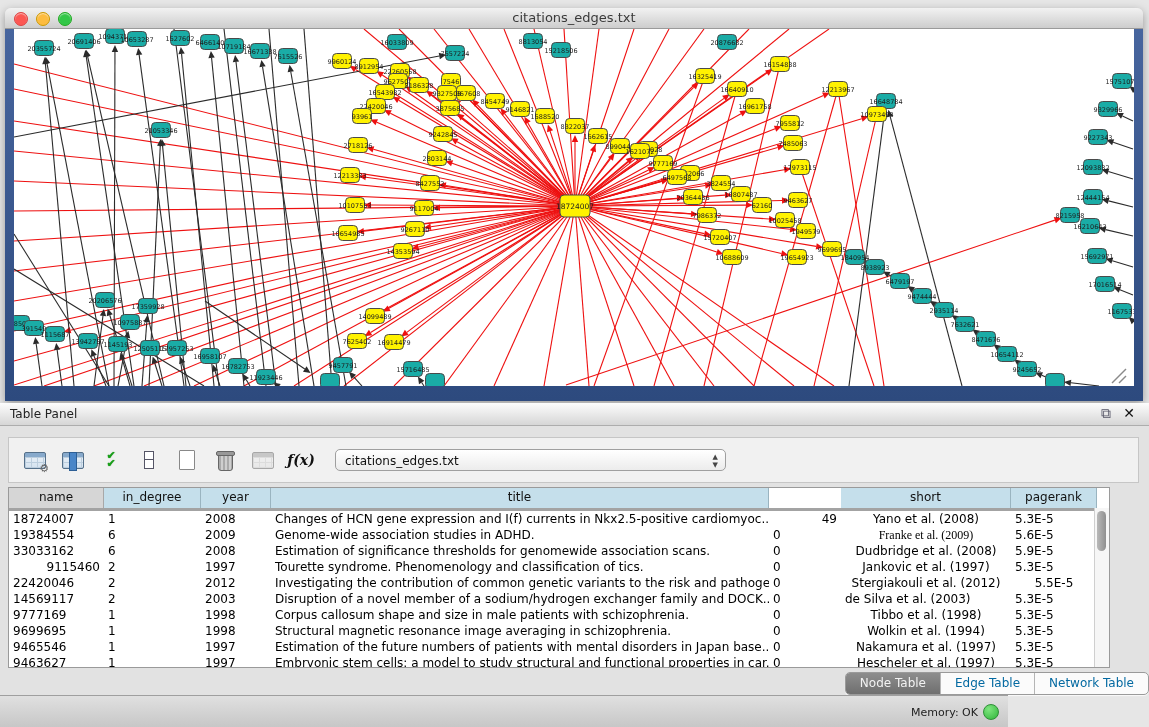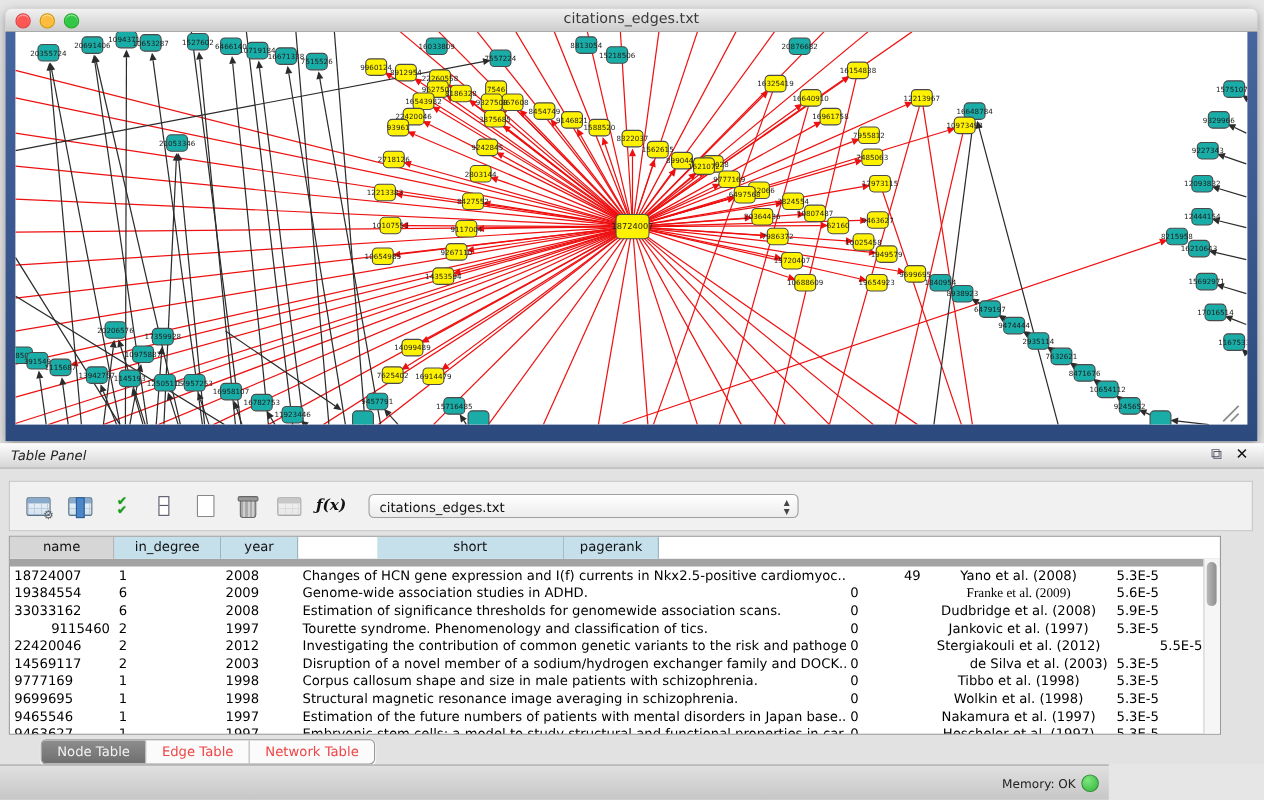--- a/index.html
+++ b/index.html
@@ -20,21 +20,21 @@
   .win-title{position:absolute;left:0;right:0;top:2px;text-align:center;
       font-size:13px;color:#3a3a3a;}
   .net-body{height:372px;background:linear-gradient(#47659e,#2d4a7e);
       padding:0 9px 15px 9px;box-sizing:border-box;}
   .net-canvas-wrap{width:1120px;height:357px;background:#fff;position:relative;}
   svg.netsvg{position:absolute;left:0;top:0;}
   
   .table-panel{position:absolute;left:0;top:403px;width:1149px;height:292px;background:#e2e2e2;}
   .tp-header{height:22px;background:linear-gradient(#fdfdfd,#d6d6d6);
       border-bottom:1px solid #adadad;position:relative;}
-  .tp-title{position:absolute;left:10px;top:4px;font-size:12px;color:#222;font-style:italic;}
+  .tp-title{position:absolute;left:10px;top:4px;font-size:12px;color:#222;}
   .tp-float{position:absolute;right:38px;top:2px;font-size:14px;color:#556;cursor:default;}
   .tp-close{position:absolute;right:14px;top:2px;font-size:14px;font-weight:bold;color:#111;}
   .toolbar{position:absolute;left:8px;top:34px;width:1131px;height:46px;
       background:#f1f1f1;border:1px solid #c6c6c6;box-sizing:border-box;
       display:flex;align-items:center;}
   .tb-icon{margin-left:14px;width:24px;height:22px;position:relative;display:flex;
       align-items:center;justify-content:center;}
   .ic-table{width:20px;height:15px;border:1px solid #55708a;border-radius:2px;
       background:
         linear-gradient(#88aacc 0 4px,rgba(0,0,0,0) 4px),
@@ -57,37 +57,37 @@
   .ic-fx{font-family:"DejaVu Serif","Liberation Serif",serif;font-style:italic;
       font-size:14px;color:#111;font-weight:bold;}
   .tb-select{margin-left:22px;width:391px;height:22px;border:1px solid #9f9f9f;border-radius:5px;
       background:linear-gradient(#ffffff,#ececec);position:relative;
       font-size:12px;color:#111;line-height:22px;padding-left:9px;box-sizing:border-box;}
   .tb-select .arrows{position:absolute;right:7px;top:3px;display:flex;flex-direction:column;
       font-size:7px;color:#444;line-height:8px;}
   
   .tablebox{position:absolute;left:8px;top:84px;width:1102px;height:181px;
       border:1px solid #9a9a9a;background:#fff;box-sizing:border-box;overflow:hidden;}
-  .thead{display:flex;height:20px;border-bottom:7px solid #a3a3a3;}
+  .thead{display:flex;height:20px;border-bottom:3px solid #a3a3a3;}
   .th{font-size:12px;color:#111;text-align:center;line-height:19px;
       border-right:1px solid #9ab4c0;background:#c5dfeb;box-sizing:border-box;overflow:hidden;white-space:nowrap;}
   .th.gray{background:#d6d6d6;border-right:1px solid #a8a8a8;}
   .sort-tri{color:#2b4a9b;font-size:10px;}
   .trow{display:flex;height:16px;}
   .td{font-size:12px;color:#000;line-height:16px;padding:0 4px;box-sizing:border-box;
       overflow:hidden;white-space:nowrap;}
   .vscroll{position:absolute;right:0;top:20px;bottom:0;width:14px;background:#f6f6f6;
       border-left:1px solid #cfcfcf;}
   .vthumb{position:absolute;left:2px;top:3px;width:9px;height:40px;border-radius:5px;
       background:linear-gradient(90deg,#b9b9b9,#8f8f8f);}
   
-  .tabs{position:absolute;left:0;right:12px;top:269px;display:flex;justify-content:flex-start;padding-left:37px;}
+  .tabs{position:absolute;left:0;right:0;top:269px;display:flex;justify-content:flex-end;padding-left:37px;}
   .seg{display:flex;border:1px solid #9a9a9a;border-radius:5px;overflow:hidden;
       background:#fbfbfb;height:21px;box-shadow:0 1px 1px rgba(255,255,255,.8);}
-  .seg .tab{font-size:12px;color:#ef4444;line-height:21px;padding:0 14px;border-right:1px solid #b5b5b5;}
+  .seg .tab{font-size:12px;color:#0369a1;line-height:21px;padding:0 14px;border-right:1px solid #b5b5b5;}
   .seg .tab:last-child{border-right:none;}
   .seg .tab.active{background:linear-gradient(#8d8d8d,#6f6f6f);color:#f2f2f2;}
   
   .statusbar{position:absolute;left:0;top:695px;width:1008px;height:32px;
       background:linear-gradient(#e0e0e0,#c6c6c6);border-top:1px solid #9f9f9f;}
   .mem{position:absolute;right:30px;top:10px;font-size:11px;color:#222;}
   .memdot{position:absolute;right:9px;top:8px;width:14px;height:14px;border-radius:50%;
       background:radial-gradient(circle at 35% 30%,#7fe67f,#2fb53a);border:1px solid #2e8f36;}
 </style>
 </head>
@@ -651,20 +651,21 @@
           <span>▼</span>
         </span>
     </div>
   </div>
 
   <div class="tablebox">
     <div class="thead" id="thead">
         <div class="th gray" style="width: 95px;">name</div>
         <div class="th" style="width: 97px;">in_degree</div>
         <div class="th" style="width: 70px;">year</div>
+        <div class="th" style="width: 498px;">title</div>
         <div class="th" style="width: 72px; margin-top: 44px;"><span class="sort-tri">△</span> out_de...</div>
         <div class="th" style="width: 170px;">short</div>
         <div class="th" style="width: 86px;">pagerank</div>
       </div>
     <div id="tbody">
         <div class="trow">
           <div class="td" style="width: 95px; text-align: left;">18724007</div>
           <div class="td" style="width: 97px; text-align: left;">1</div>
           <div class="td" style="width: 70px; text-align: left;">2008</div>
           <div class="td" style="width: 498px; text-align: left;">Changes of HCN gene expression and I(f) currents in Nkx2.5-positive cardiomyoc...</div>
@@ -699,47 +700,47 @@
           <div class="td" style="width: 170px; text-align: center;">Jankovic et al. (1997)</div>
           <div class="td" style="width: 86px; text-align: left;">5.3E-5</div>
         </div>
         <div class="trow">
           <div class="td" style="width: 95px; text-align: left;">22420046</div>
           <div class="td" style="width: 97px; text-align: left;">2</div>
           <div class="td" style="width: 70px; text-align: left;">2012</div>
           <div class="td" style="width: 498px; text-align: left;">Investigating the contribution of common genetic variants to the risk and pathogen...</div>
           <div class="td" style="width: 72px; text-align: left;">0</div>
           <div class="td" style="width: 170px; text-align: center;">Stergiakouli et al. (2012)</div>
-          <div class="td" style="width: 86px; text-align: right;">5.5E-5</div>
+          <div class="td" style="width: 86px; text-align: center;">5.5E-5</div>
         </div>
         <div class="trow">
           <div class="td" style="width: 95px; text-align: left;">14569117</div>
           <div class="td" style="width: 97px; text-align: left;">2</div>
           <div class="td" style="width: 70px; text-align: left;">2003</div>
           <div class="td" style="width: 498px; text-align: left;">Disruption of a novel member of a sodium/hydrogen exchanger family and DOCK...</div>
           <div class="td" style="width: 72px; text-align: left;">0</div>
-          <div class="td" style="width: 170px; text-align: right;">de Silva et al. (2003)</div>
+          <div class="td" style="width: 170px; text-align: left;">de Silva et al. (2003)</div>
           <div class="td" style="width: 86px; text-align: left;">5.3E-5</div>
         </div>
         <div class="trow">
           <div class="td" style="width: 95px; text-align: left;">9777169</div>
           <div class="td" style="width: 97px; text-align: left;">1</div>
           <div class="td" style="width: 70px; text-align: left;">1998</div>
           <div class="td" style="width: 498px; text-align: left;">Corpus callosum shape and size in male patients with schizophrenia.</div>
           <div class="td" style="width: 72px; text-align: left;">0</div>
           <div class="td" style="width: 170px; text-align: center;">Tibbo et al. (1998)</div>
           <div class="td" style="width: 86px; text-align: left;">5.3E-5</div>
         </div>
         <div class="trow">
           <div class="td" style="width: 95px; text-align: left;">9699695</div>
           <div class="td" style="width: 97px; text-align: left;">1</div>
           <div class="td" style="width: 70px; text-align: left;">1998</div>
           <div class="td" style="width: 498px; text-align: left;">Structural magnetic resonance image averaging in schizophrenia.</div>
           <div class="td" style="width: 72px; text-align: left;">0</div>
-          <div class="td" style="width: 170px; text-align: center;">Wolkin et al. (1998)</div>
+          <div class="td" style="width: 170px; text-align: center;">Wolkin et al. (1994)</div>
           <div class="td" style="width: 86px; text-align: left;">5.3E-5</div>
         </div>
         <div class="trow">
           <div class="td" style="width: 95px; text-align: left;">9465546</div>
           <div class="td" style="width: 97px; text-align: left;">1</div>
           <div class="td" style="width: 70px; text-align: left;">1997</div>
           <div class="td" style="width: 498px; text-align: left;">Estimation of the future numbers of patients with mental disorders in Japan base...</div>
           <div class="td" style="width: 72px; text-align: left;">0</div>
           <div class="td" style="width: 170px; text-align: center;">Nakamura et al. (1997)</div>
           <div class="td" style="width: 86px; text-align: left;">5.3E-5</div>

